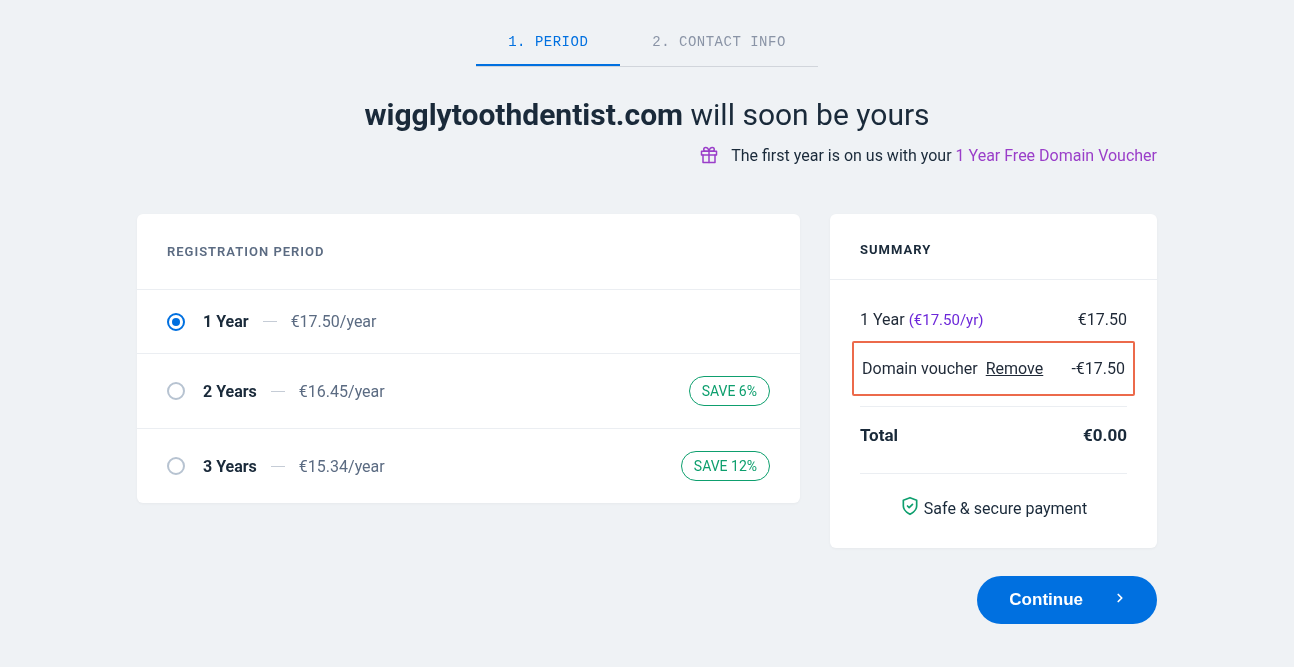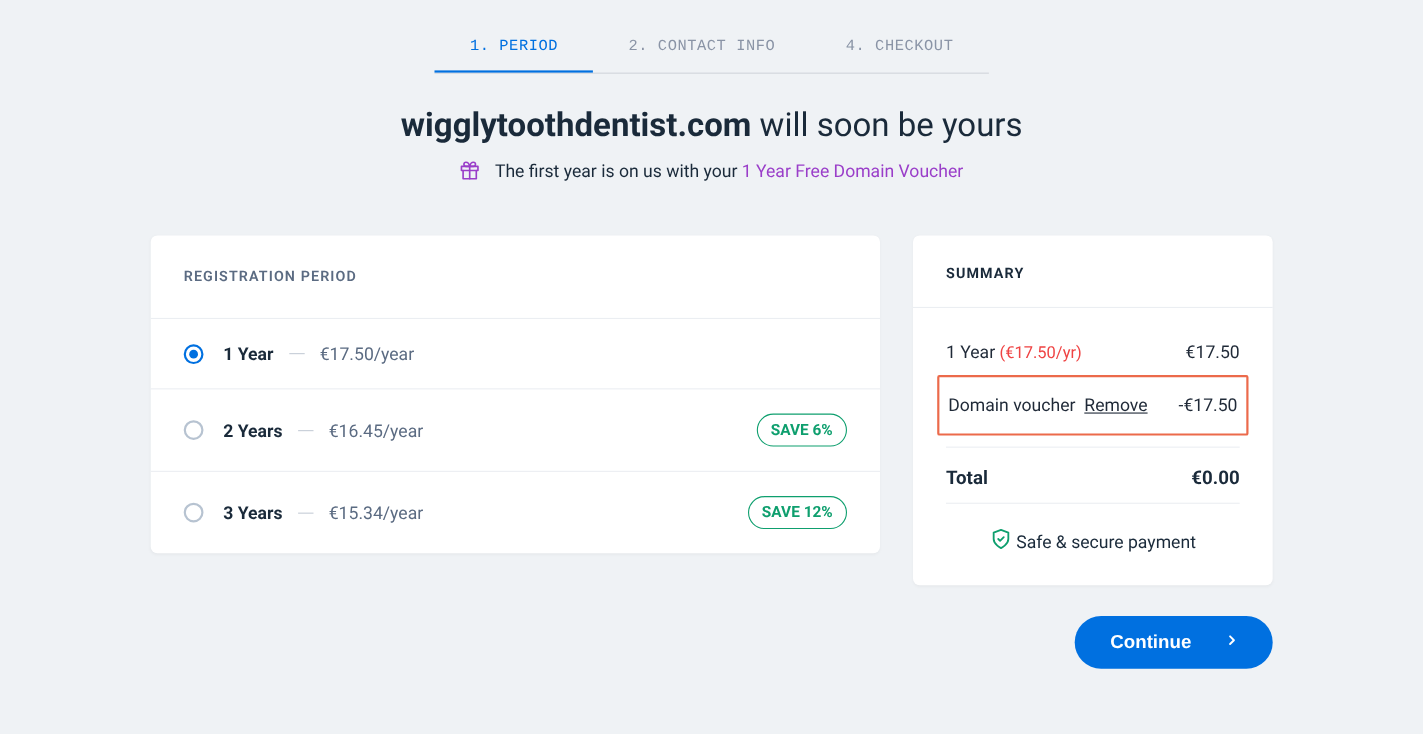--- a/index.html
+++ b/index.html
@@ -46,21 +46,21 @@
       text-align: center;
       font-size: 30px;
       font-weight: 400;
       color: #1a2a3a;
       margin-bottom: 14px;
     }
     .heading strong {
       font-weight: 700;
     }
     .subheading {
-      text-align: center;
+      text-align: right;
       font-size: 16px;
       color: #1a2a3a;
       margin-bottom: 46px;
     }
     .subheading .link {
       color: #9a3ec9;
     }
     .gift-icon {
       display: inline-block;
       vertical-align: middle;
@@ -129,21 +129,21 @@
       margin: 0 14px;
     }
     .period-price {
       color: #5b6b82;
       font-size: 16px;
     }
     .save-badge {
       margin-left: auto;
       border: 1px solid #0e9f6e;
       color: #0e9f6e;
-      font-weight: 700;
+      font-weight: 400;
       font-size: 14px;
       padding: 6px 12px;
       border-radius: 15px;
     }
     
     .summary-card {
       width: 327px;
       padding: 0 0 28px 0;
     }
     .summary-header {
@@ -158,21 +158,21 @@
       padding: 30px 30px 0;
     }
     .summary-row {
       display: flex;
       justify-content: space-between;
       align-items: center;
       font-size: 16px;
       margin-bottom: 12px;
     }
     .summary-row .muted {
-      color: #ef4444;
+      color: #6d28d9;
       font-size: 15px;
     }
     .highlight-box {
       border: 2px solid #ec6a4b;
       border-radius: 2px;
       padding: 16px 8px;
       margin: 0 -8px 10px;
       display: flex;
       align-items: center;
     }
@@ -186,21 +186,21 @@
     }
     .total-row {
       display: flex;
       justify-content: space-between;
       font-size: 17px;
       font-weight: 700;
       border-top: 1px solid #ebeef2;
       padding-top: 18px;
       margin-top: 8px;
       color: #1a2a3a;
-      margin-bottom: 12px;
+      margin-bottom: 28px;
     }
     .secure-row {
       display: flex;
       align-items: center;
       justify-content: center;
       gap: 4px;
       color: #1a2a3a;
       font-size: 16px;
       border-top: 1px solid #ebeef2;
       padding-top: 22px;
@@ -232,21 +232,20 @@
     }
   </style>
 </head>
 <body>
 
 <div class="container">
 
   <div class="tabs">
     <div class="tab active">1.  PERIOD</div>
     <div class="tab">2.  CONTACT INFO</div>
-    <div class="tab">4.  CHECKOUT</div>
   </div>
 
   <h1 class="heading">
     <strong>wigglytoothdentist.com</strong><span> will soon be yours</span>
   </h1>
   <p class="subheading">
     <span class="gift-icon">
       <svg width="18" height="18" viewBox="0 0 24 24" fill="none" stroke="currentColor" stroke-width="2" stroke-linecap="round" stroke-linejoin="round">
           <polyline points="20 12 20 22 4 22 4 12"></polyline>
           <rect x="2" y="7" width="20" height="5"></rect>

